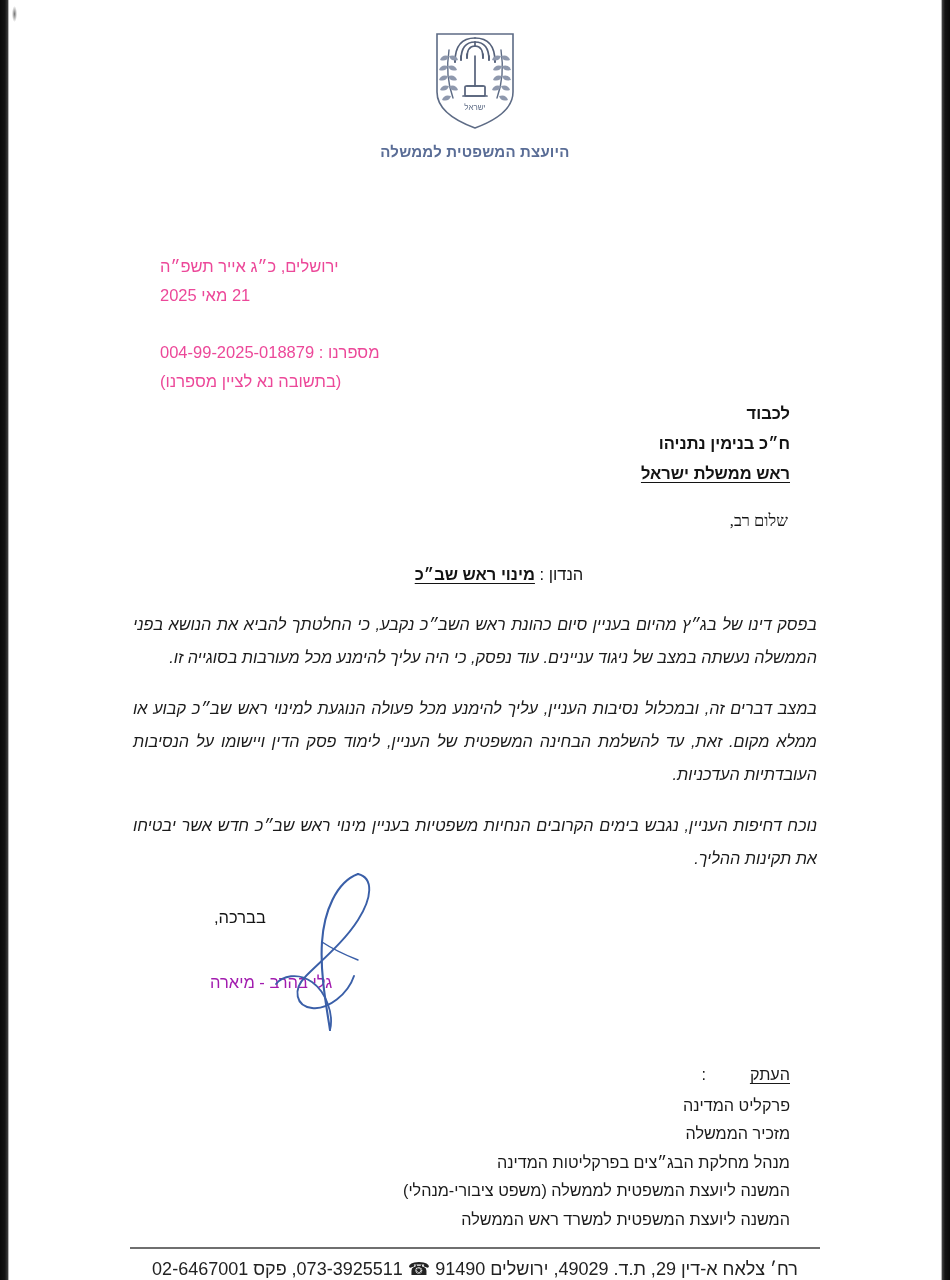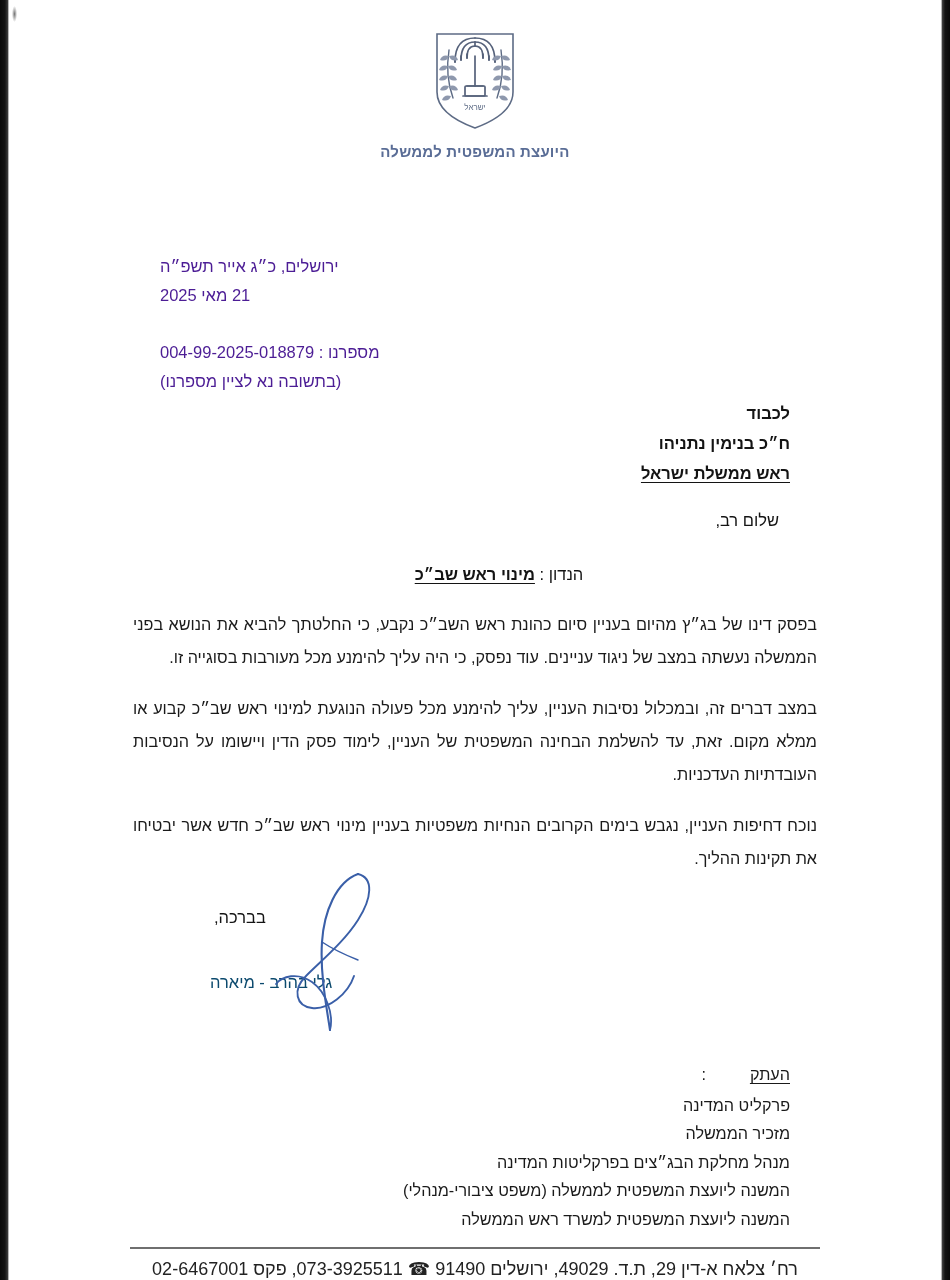--- a/index.html
+++ b/index.html
@@ -72,21 +72,21 @@
     font-weight: bold;
     color: #5a6d96;
     letter-spacing: .2px;
   }
 
   
   .meta {
     position: absolute;
     text-align: left;
     font-size: 16.5px;
-    color: #4c1d95;
+    color: #ec4899;
     line-height: 29px;
     direction: rtl;
   }
   .meta-date { top: 252px; left: 150px; width: 252px; }
   .meta-ref  { top: 338px; left: 150px; width: 252px; }
   .meta div { white-space: nowrap; }
 
   
   .addressee {
     position: absolute;
@@ -101,23 +101,24 @@
   .addressee .to { font-weight: bold; }
   .addressee .name { font-weight: bold; }
   .addressee .role {
     font-weight: bold;
     text-decoration: underline;
     text-underline-offset: 3px;
   }
   .greeting {
     position: absolute;
     top: 511px;
-    right: 161px;
+    right: 152px;
     font-size: 16.5px;
     color: #141414;
+    font-family: Liberation Serif, serif;
   }
 
   
   .subject {
     position: absolute;
     top: 565px;
     right: 0;
     left: 0;
     text-align: center;
     font-size: 16.5px;
@@ -135,20 +136,21 @@
   .body {
     position: absolute;
     top: 608px;
     right: 123px;
     left: 123px;
     text-align: justify;
     text-align-last: right;
     font-size: 16.2px;
     line-height: 33px;
     color: #1a1a1a;
+    font-style: italic;
   }
   .body p { margin: 0 0 18px 0; }
 
   
   .signature-block {
     position: absolute;
     top: 908px;
     left: 190px;
     width: 230px;
     text-align: left;
@@ -156,21 +158,21 @@
   }
   .sign-closing {
     font-size: 16.5px;
     color: #141414;
     text-align: left;
     padding-left: 14px;
   }
   .sign-name {
     margin-top: 46px;
     font-size: 16.5px;
-    color: #0c4a6e;
+    color: #a21caf;
     text-align: left;
     padding-left: 10px;
     white-space: nowrap;
   }
   .sign-ink {
     position: absolute;
     top: -44px;
     left: 62px;
     width: 150px;
     height: 180px;

